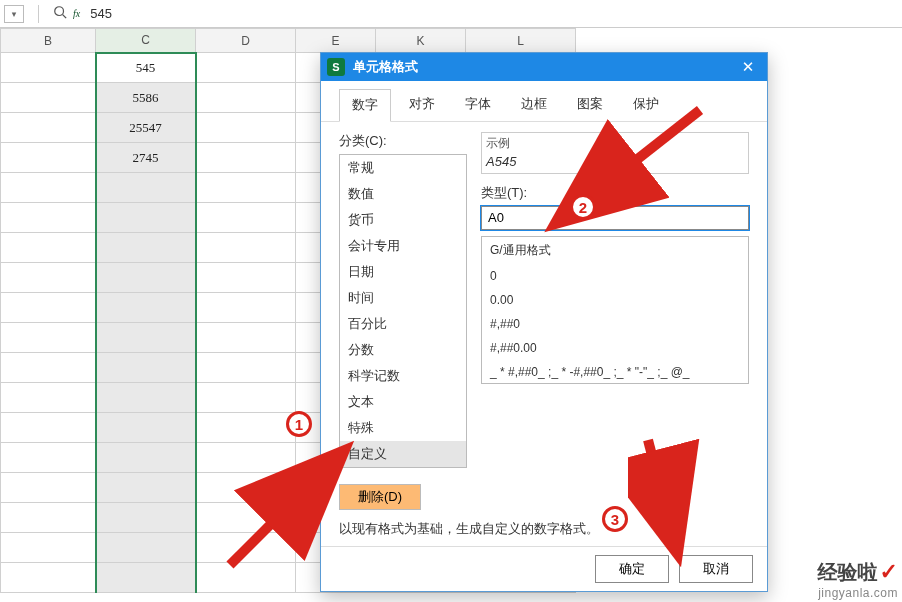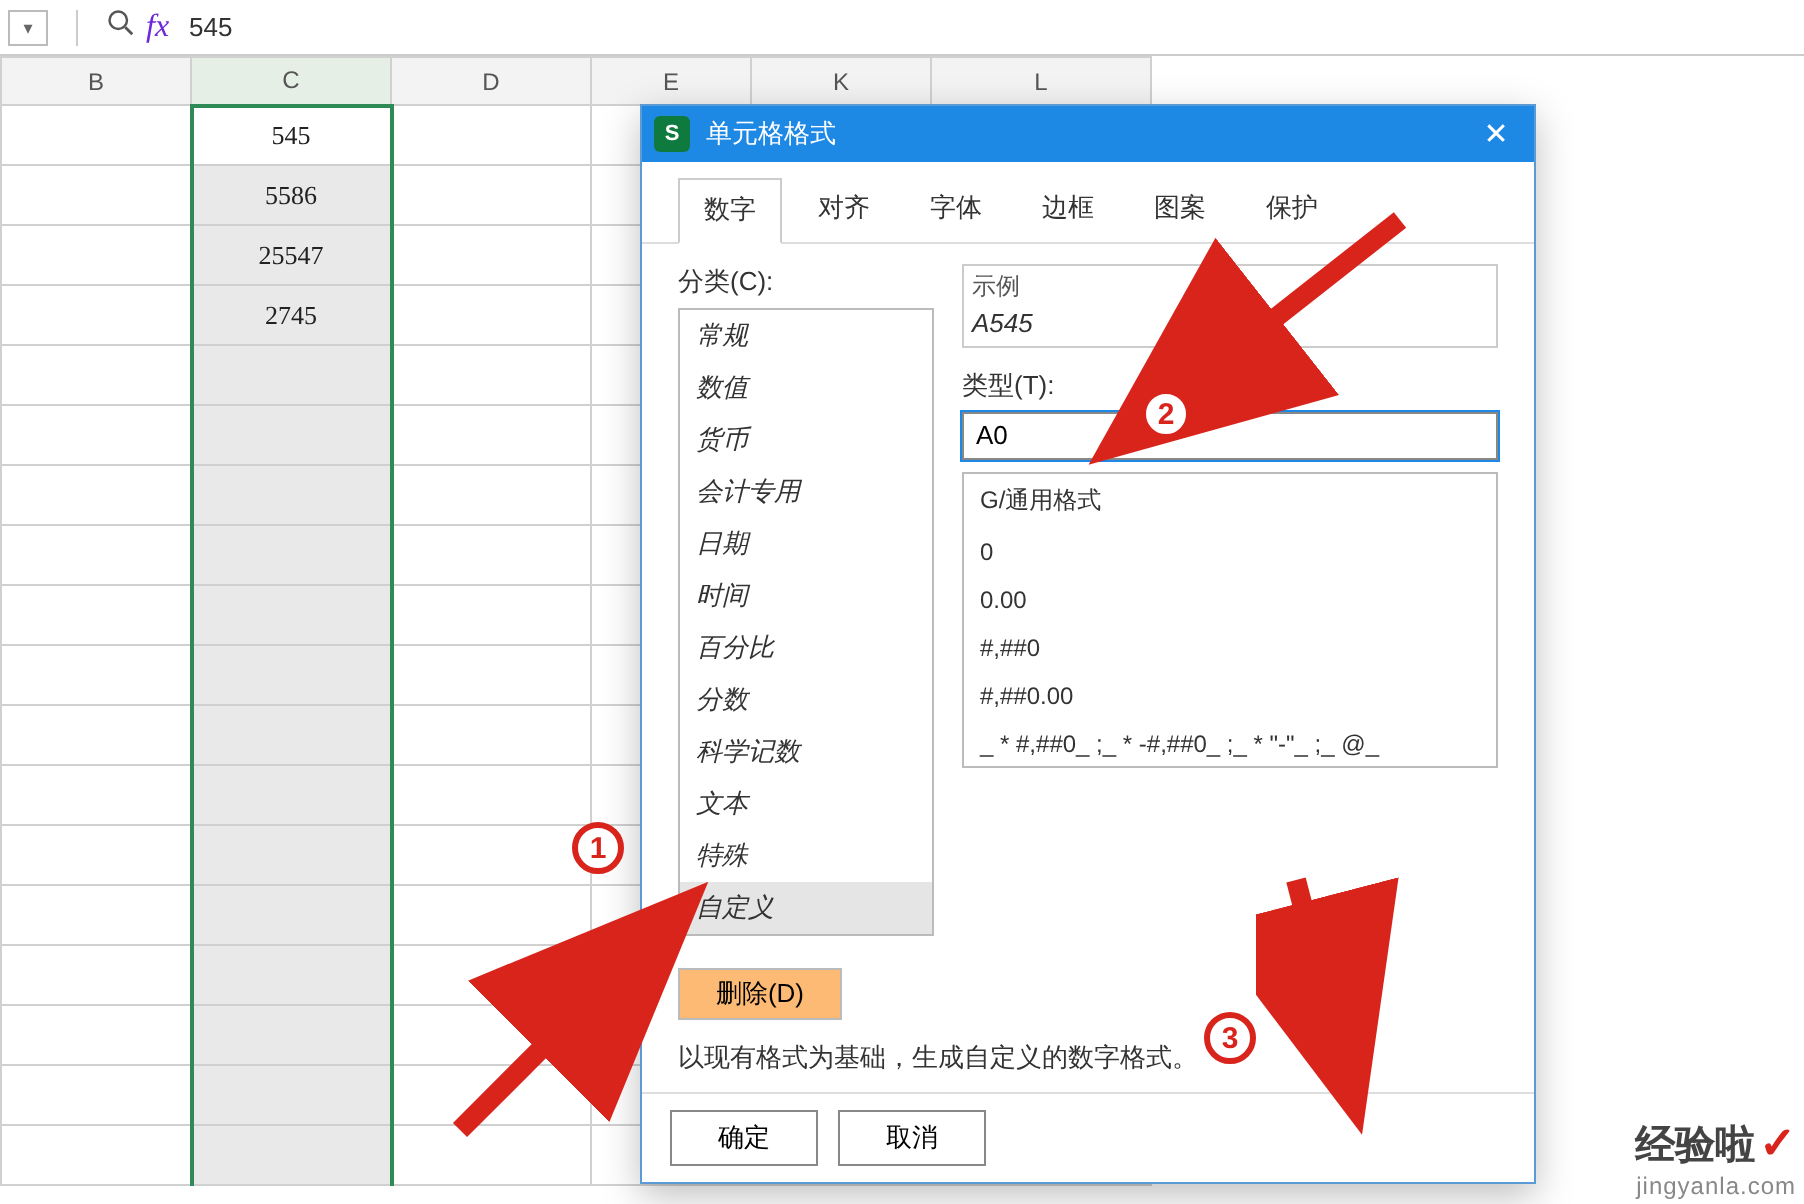--- a/index.html
+++ b/index.html
@@ -2,21 +2,21 @@
 <html><head>
 <meta charset="utf-8">
 <style>
   * { box-sizing: border-box; font-family: "Microsoft YaHei", Arial, sans-serif; }
   html, body { margin: 0; padding: 0; width: 902px; height: 602px; overflow: hidden; background: #fff; }
   .top-bar { height: 28px; border-bottom: 1px solid #ccc; display: flex; align-items: center; padding: 0 4px; gap: 6px; }
   .namebox-area { display: flex; align-items: center; gap: 4px; }
   .namebox-dd { width: 20px; height: 18px; border: 1px solid #bbb; display: flex; align-items: center; justify-content: center; background: #fff; }
   .chev { font-size: 9px; color: #666; }
   .divider { width: 1px; height: 18px; background: #ccc; margin: 0 8px; }
-  .fx-icon { font-style: italic; font-family: Georgia, serif; font-size: 16px; color: #6d28d9; }
+  .fx-icon { font-style: italic; font-family: Georgia, serif; font-size: 10px; color: #14532d; }
   .search-ico svg { width: 14px; height: 14px; }
   .formula-input { flex: 1; height: 20px; border: none; outline: none; font-size: 13px; padding: 0 4px; color: #333; }
 
   .sheet-area { position: relative; }
   table.sheet { border-collapse: collapse; table-layout: fixed; }
   .sheet th, .sheet td { border: 1px solid #d0d0d0; height: 30px; text-align: center; font-size: 13px; font-weight: normal; }
   .sheet th { background: #f3f3f3; color: #555; height: 24px; font-size: 12px; }
   .col-B { width: 95px; }
   .col-C { width: 100px; }
   .col-D { width: 100px; }
@@ -31,42 +31,42 @@
   .sel-border-t { border-top: 2px solid #2e8b57 !important; }
   .current { background: #fff !important; }
 
   .dialog {
     position: absolute; left: 320px; top: 52px; width: 448px; height: 540px;
     background: #fff; border: 1px solid #5a9bd5; box-shadow: 0 6px 18px rgba(0,0,0,.25);
     display: flex; flex-direction: column;
   }
   .titlebar { height: 28px; background: #1e88e5; color: #fff; display: flex; align-items: center; padding: 0 6px; font-size: 13px; }
   .title-ico { width: 18px; height: 18px; background: #0f7a3e; border-radius: 3px; display: inline-flex; align-items: center; justify-content: center; margin-right: 8px; color: #fff; font-size: 11px; font-weight: bold; }
-  .title-txt { flex: 1; }
+  .title-txt { flex: 1; font-weight: bold; }
   .close-x { width: 26px; text-align: center; font-size: 15px; cursor: pointer; }
   .tabsbar { display: flex; border-bottom: 1px solid #ddd; padding: 8px 10px 0 18px; gap: 6px; font-size: 13px; }
   .tab { padding: 6px 12px 7px; color: #333; cursor: pointer; }
   .tab.active { border: 1px solid #ccc; border-bottom: 1px solid #fff; margin-bottom: -1px; background: #fff; }
   .body { display: flex; flex: 1; padding: 10px 18px 8px 18px; gap: 14px; font-size: 13px; color: #333; }
   .left-pane { width: 128px; display: flex; flex-direction: column; }
   .cat-label { margin-bottom: 4px; }
-  .cat-list { border: 1px solid #bbb; flex: 0 0 auto; font-style: italic; }
+  .cat-list { border: 1px solid #bbb; flex: 0 0 auto; }
   .cat-item { padding: 4px 8px; cursor: pointer; }
   .cat-item.active { background: #e5e5e5; }
   .del-btn { margin-top: 16px; width: 82px; height: 26px; border: 1px solid #bbb; background: #fdba74; font-size: 13px; cursor: pointer; }
   .right-pane { flex: 1; display: flex; flex-direction: column; }
   .label { margin-bottom: 4px; }
   .sample { border: 1px solid #ccc; height: 42px; padding: 2px 4px 4px; margin-bottom: 10px; }
   .sample-title { font-size: 12px; color: #555; }
   .sample-val { font-size: 13px; margin-top: 2px; font-style: italic; }
   .type-input { width: 100%; height: 24px; border: 1px solid #888; padding: 2px 6px; font-size: 13px; margin-bottom: 6px; outline: 1px solid #1e88e5; }
   .type-list { flex: 0 0 auto; height: 148px; border: 1px solid #bbb; overflow-y: scroll; font-size: 12px; }
   .type-item { padding: 5px 8px; cursor: pointer; white-space: nowrap; }
   .note { padding: 2px 18px 8px; font-size: 13px; color: #333; }
-  .btnbar { border-top: 1px solid #ddd; display: flex; align-items: center; height: 46px; padding: 0 14px; gap: 10px; }
+  .btnbar { border-top: 1px solid #ddd; display: flex; justify-content: flex-end; align-items: center; height: 46px; padding: 0 14px; gap: 10px; }
   .dlg-btn { width: 74px; height: 28px; border: 1px solid #888; background: #fff; font-size: 13px; cursor: pointer; }
 
   
   .anno { position: absolute; pointer-events: none; }
   .badge { position: absolute; width: 26px; height: 26px; border: 3px solid #d9241c; border-radius: 50%; background: #fff; color: #d9241c; font-weight: bold; display: flex; align-items: center; justify-content: center; font-size: 15px; }
 
   .logo-mark {
     position: absolute; right: 4px; bottom: 2px; text-align: right;
     font-family: Arial, sans-serif; color: #444;
   }

